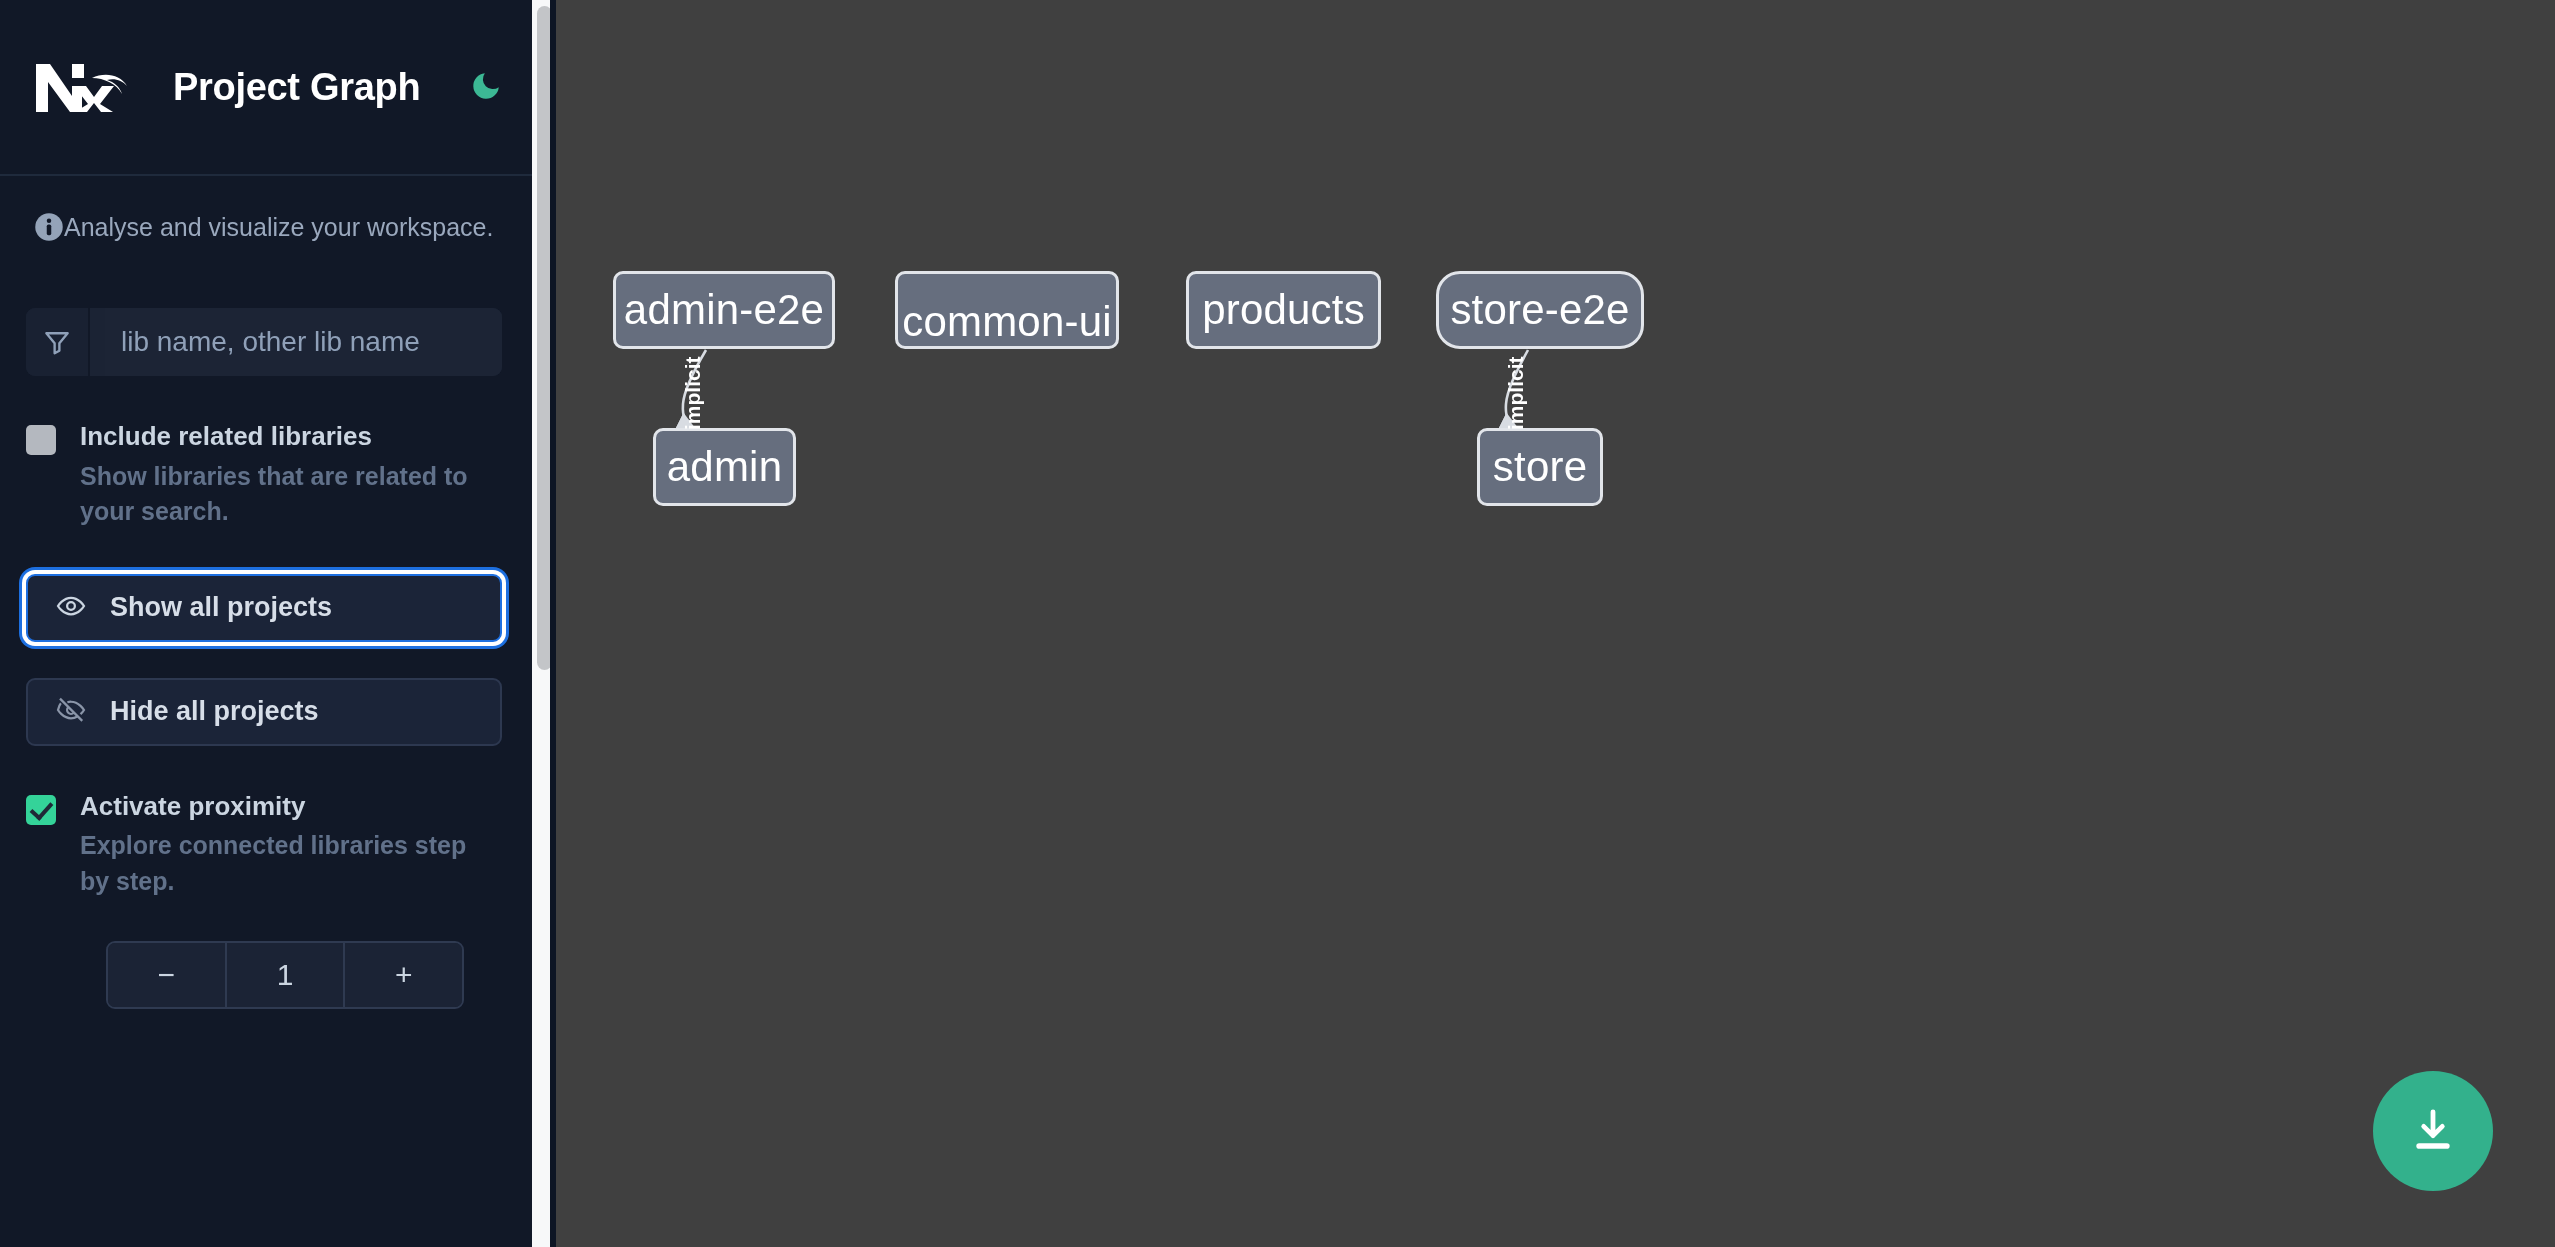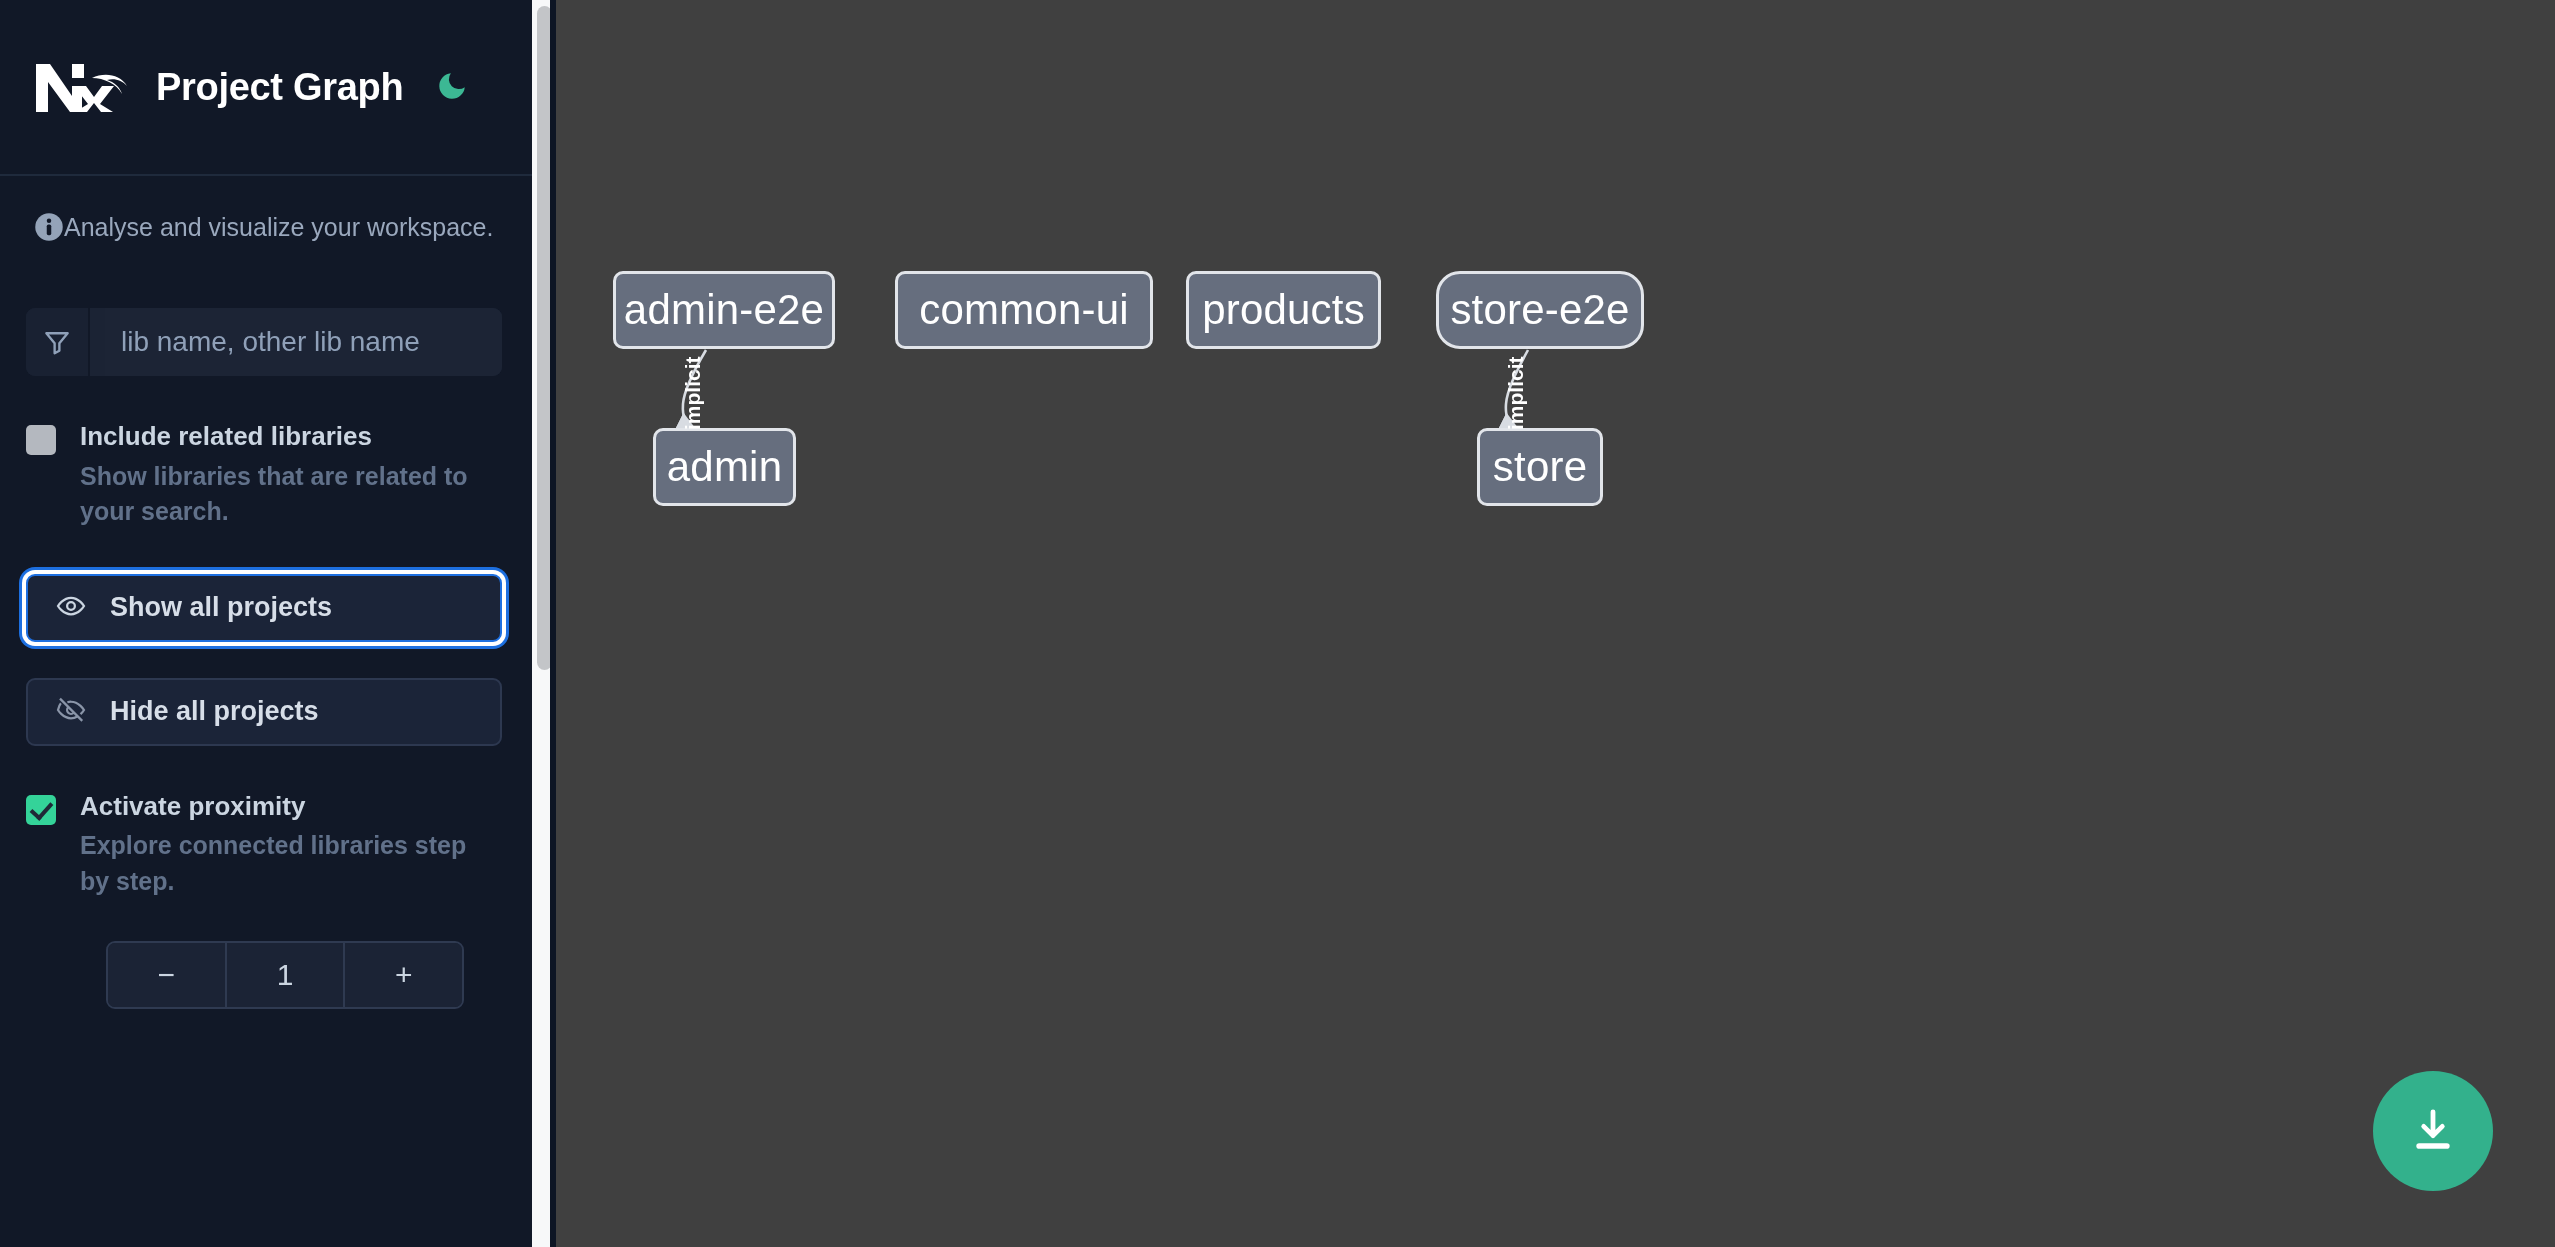--- a/index.html
+++ b/index.html
@@ -36,21 +36,21 @@
     overflow: hidden;
   }
 
   
   .sb-header {
     height: 176px;
     display: flex;
     align-items: center;
     padding: 0 34px;
     border-bottom: 2px solid #1f2a3c;
-    gap: 26px;
+    gap: 43px;
   }
   .nx-logo { width: 96px; height: 62px; flex: 0 0 96px; }
   .app-title {
     font-size: 38px;
     font-weight: 700;
     color: #ffffff;
     letter-spacing: -0.3px;
     white-space: nowrap;
   }
   .moon-btn {
@@ -403,21 +403,21 @@
       </defs>
 
       <path d="M150 350 C137 372 128 390 127 404 C126 418 130 424 138 428" fill="none" stroke="#d8dce2" stroke-width="2.6" marker-end="url(#arrow)"></path>
 
       <path d="M972 350 C960 372 951 390 950 404 C949 418 953 424 961 428" fill="none" stroke="#d8dce2" stroke-width="2.6" marker-end="url(#arrow)"></path>
     </svg>
 
     <div class="gnode" style="left:57px;  top:271px; width:222px; height:78px;">
       <span class="gnode-label">admin-e2e</span>
     </div>
-    <div class="gnode" style="left:339px; top:271px; width:258px; height:78px;">
+    <div class="gnode" style="left:339px; top:271px; width:224px; height:78px;align-items:flex-end;">
       <span class="gnode-label">common-ui</span>
     </div>
     <div class="gnode" style="left:630px; top:271px; width:195px; height:78px;">
       <span class="gnode-label">products</span>
     </div>
     <div class="gnode" style="left:880px; top:271px; width:208px; height:78px;border-radius:24px;">
       <span class="gnode-label">store-e2e</span>
     </div>
     <div class="gnode" style="left:97px;  top:428px; width:143px; height:78px;">
       <span class="gnode-label">admin</span>

